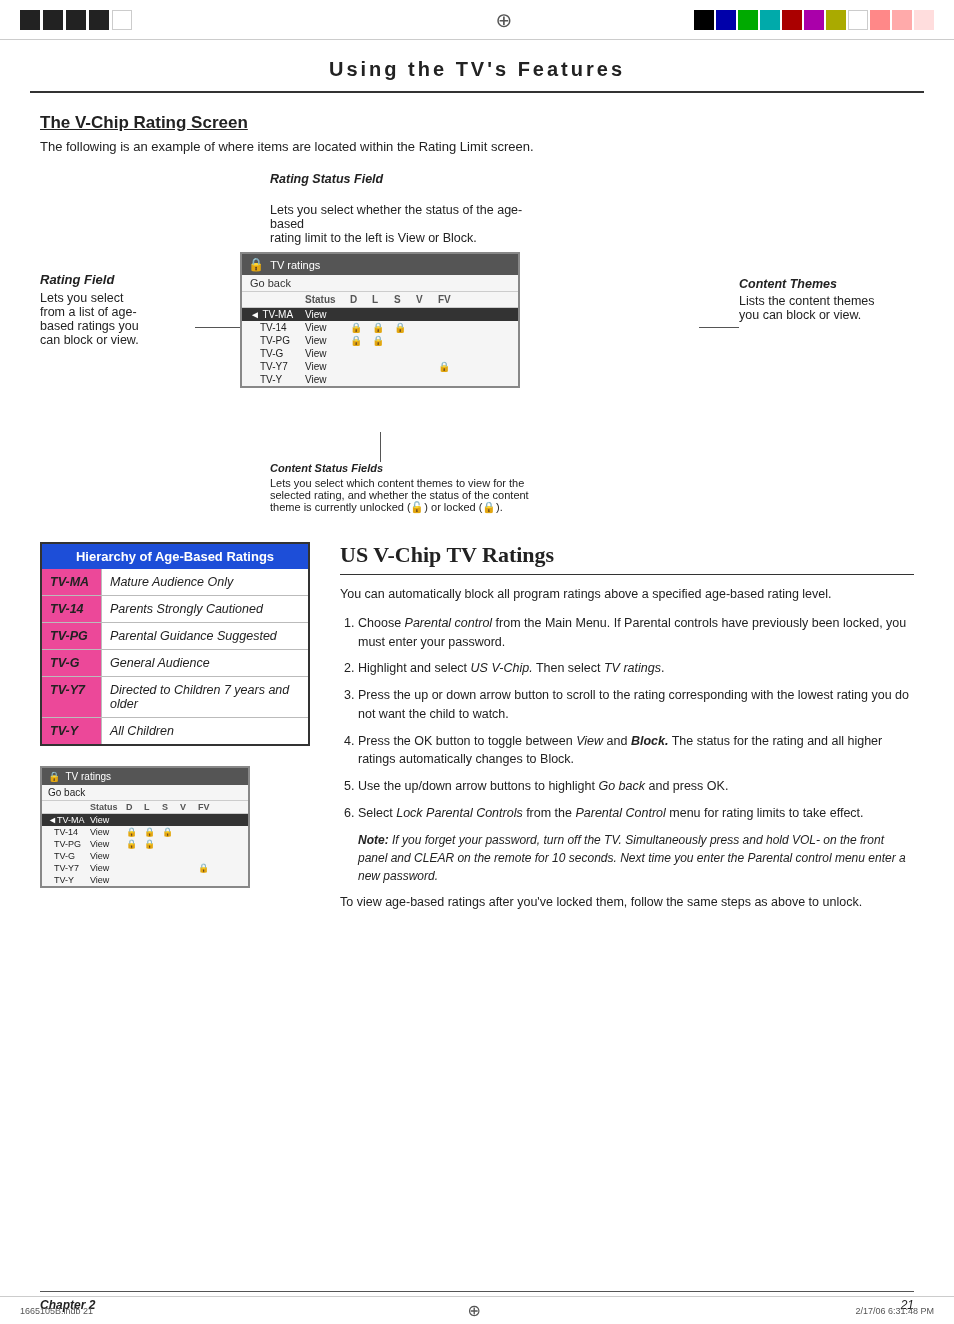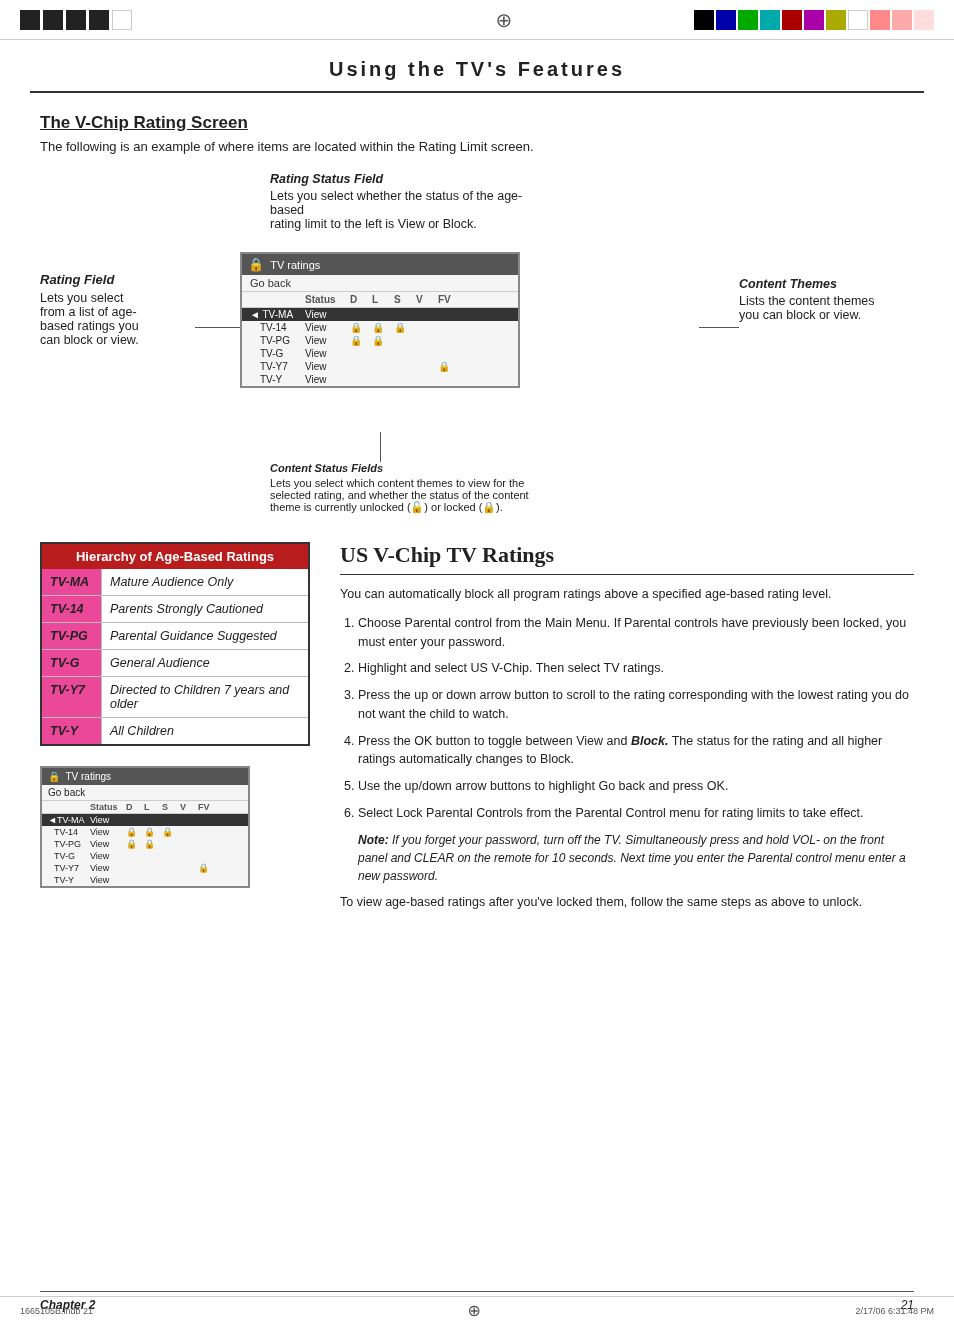--- a/index.html
+++ b/index.html
@@ -95,21 +95,21 @@
       left: 230px;
       top: 0;
       width: 260px;
       font-size: 12.5px;
       font-family: Arial, sans-serif;
     }
     .rating-status-label .bold-italic {
       font-weight: bold;
       font-style: italic;
       display: block;
-      margin-bottom: 3px;
+      margin-bottom: 17px;
     }
 
     
     .content-themes-label {
       position: absolute;
       right: 0;
       top: 105px;
       width: 175px;
       font-size: 12.5px;
       font-family: Arial, sans-serif;
@@ -229,21 +229,21 @@
     }
 
     
     .hierarchy-table {
       border: 2px solid #333;
       width: 100%;
       margin-bottom: 20px;
       font-family: Arial, sans-serif;
     }
     .hierarchy-table-title {
-      background: #b91c1c;
+      background: #1d4ed8;
       color: #fff;
       text-align: center;
       padding: 5px 8px;
       font-size: 13px;
       font-weight: bold;
     }
     .hierarchy-row {
       display: grid;
       grid-template-columns: 60px 1fr;
       border-bottom: 1px solid #bbb;
@@ -328,21 +328,21 @@
     }
     .numbered-list {
       margin-left: 18px;
       font-size: 12.5px;
       font-family: Arial, sans-serif;
       line-height: 1.5;
     }
     .numbered-list li {
       margin-bottom: 8px;
     }
-    .italic { }
+    .italic { font-style: italic; }
     .bold { font-weight: bold; }
     .bold-italic { font-weight: bold; font-style: italic; }
     .note-box {
       font-size: 12px;
       font-family: Arial, sans-serif;
       font-style: italic;
       margin: 8px 0;
       line-height: 1.5;
     }
 

